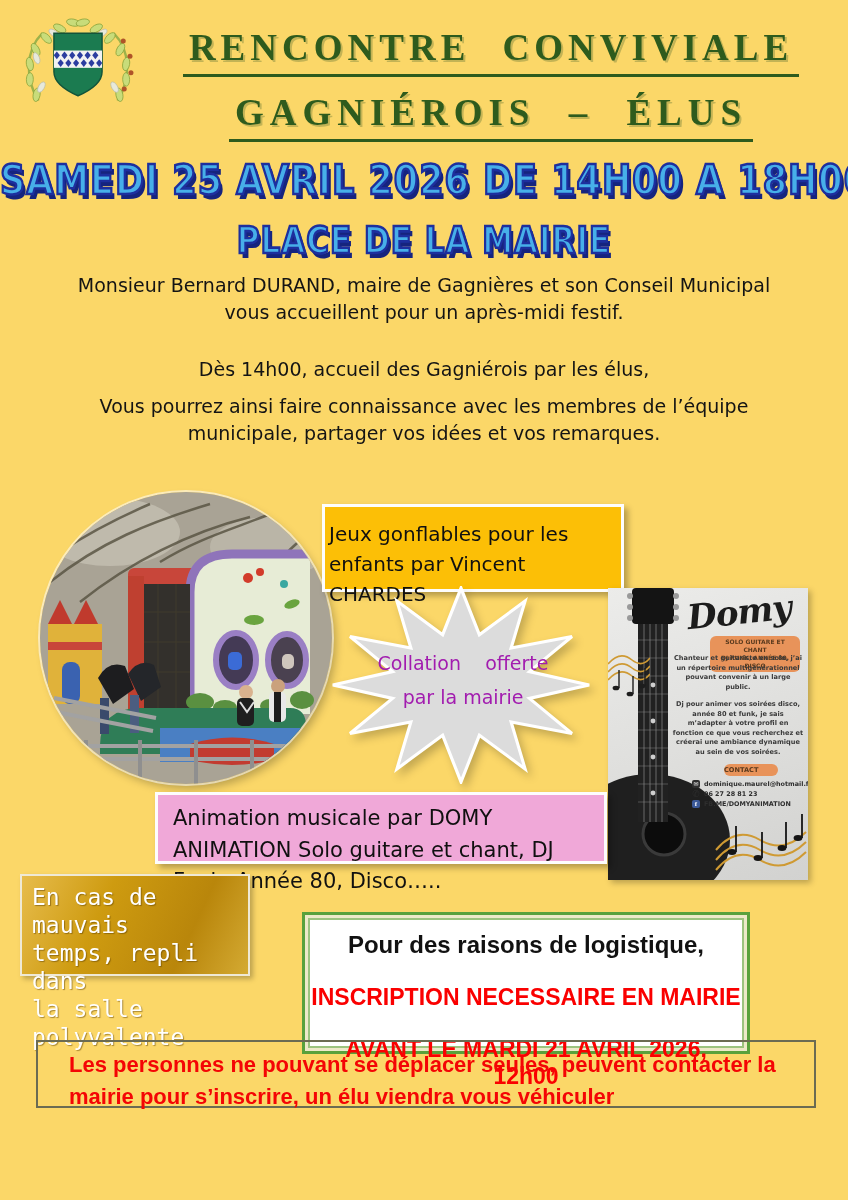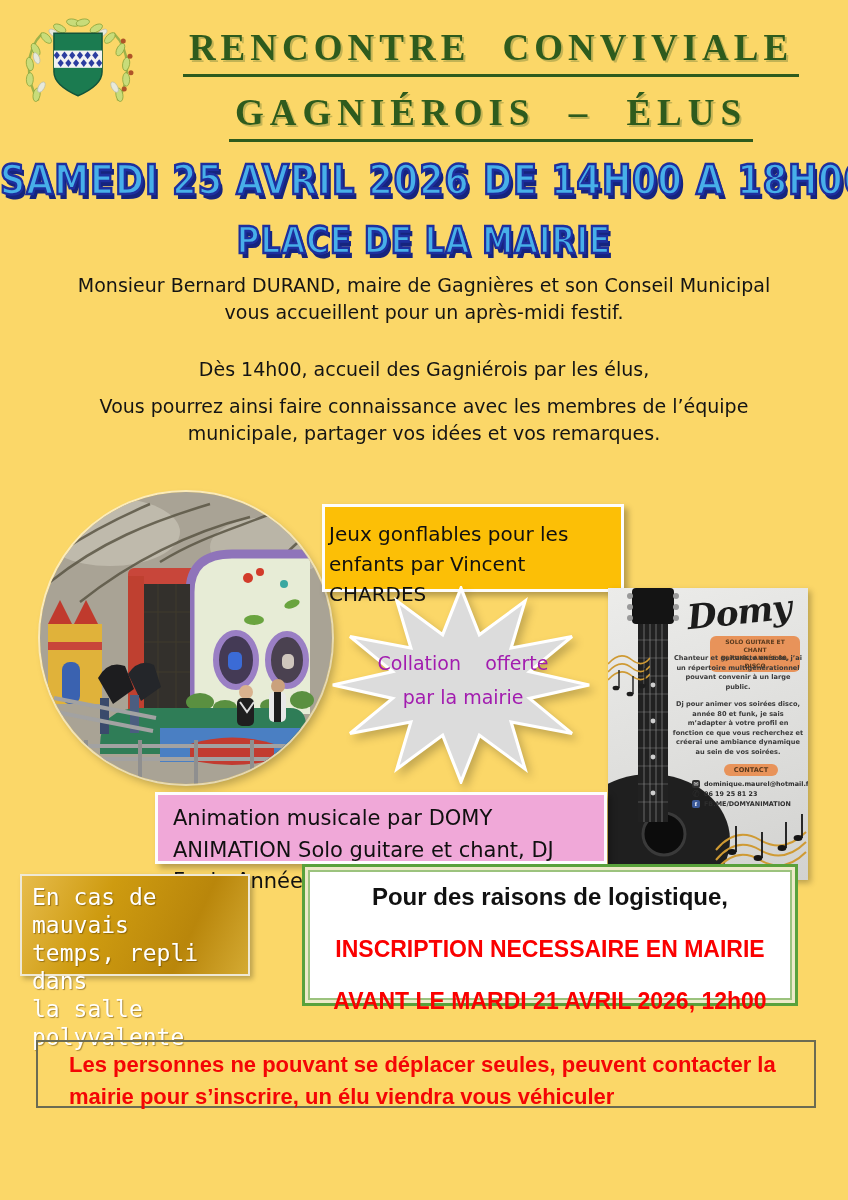--- a/index.html
+++ b/index.html
@@ -52,21 +52,21 @@
     font-size:34px; color:#1c1c1c; transform:rotate(-6deg); letter-spacing:-1px; }
   .poster-badge { position:absolute; left:102px; top:48px; width:90px; padding:2px 3px;
     background:#E8935A; border-radius:6px; font-size:6px; font-weight:bold; line-height:1.35;
     color:#5a3a1e; text-align:center; white-space:pre-line; }
   .poster-p { position:absolute; left:64px; width:132px; font-size:6.6px; font-weight:bold;
     color:#3a3a3a; text-align:center; line-height:1.45; }
   .poster-p.p1 { top:66px; }
   .poster-p.p2 { top:112px; }
   .poster-contact-pill { position:absolute; left:116px; top:176px; width:54px; height:12px;
     background:#E8935A; border-radius:6px; font-size:6.6px; font-weight:bold; color:#5a3a1e;
-    text-align:center; line-height:12px; }
+    text-align:left; line-height:12px; }
   .contact-row { position:absolute; left:84px; display:flex; align-items:center; gap:4px;
     font-size:6.4px; font-weight:bold; color:#2e2e2e; }
   .contact-row.r1 { top:192px; }
   .contact-row.r2 { top:202px; }
   .contact-row.r3 { top:212px; }
   .ci { display:inline-block; width:8px; height:8px; text-align:center; line-height:8px;
     font-size:6px; color:#fff; border-radius:2px; }
   .ci.mail { background:#2e2e2e; }
   .ci.phone { background:transparent; color:#2e2e2e; font-size:9px; }
   .ci.fb { background:#3b5998; font-family:"Liberation Serif", serif; font-weight:bold; font-size:7px; }
@@ -75,21 +75,21 @@
   .anim-box { position:absolute; left:155px; top:792px; width:452px; height:72px;
     background:#F0A8D8; border:3px solid #fdfdfd; box-shadow:4px 4px 6px rgba(0,0,0,.28);
     padding:8px 15px; font-size:21px; line-height:1.5; color:#101010; }
 
   .weather-box { position:absolute; left:20px; top:874px; width:230px; height:102px;
     background:linear-gradient(115deg,#E7BC4C 0%,#CE9B10 35%,#B9860B 72%,#D4AA33 100%);
     border:2px solid #EFE9D5; box-shadow:3px 3px 5px rgba(0,0,0,.25);
     padding:7px 10px; font-family:"DejaVu Sans Mono", monospace; font-size:23px;
     line-height:1.22; color:#fff; white-space:pre-line; text-shadow:1px 1px 1px rgba(90,60,0,.5); }
 
-  .logistics { position:absolute; left:302px; top:864px; width:496px; height:142px;
+  .logistics { position:absolute; left:302px; top:912px; width:448px; height:142px;
     background:#EDE9C8; border:3px solid #59A13B; padding:3px; }
   .logistics-inner { width:100%; height:100%; background:#fff; border:2px solid #9CC37E;
     text-align:center; font-family:"Liberation Sans", sans-serif; }
   .logi-black { margin-top:11px; font-size:24px; font-weight:bold; color:#111; }
   .logi-red { margin-top:25px; font-size:23px; font-weight:bold; color:#FA0000; }
 
   .transport-box { position:absolute; left:36px; top:1040px; width:780px; height:68px;
     border:2px solid #6b6b52; padding:7px 31px; font-family:"Liberation Sans", sans-serif;
     font-size:22px; font-weight:bold; color:#F40505; line-height:1.45; }
 </style>
@@ -330,21 +330,21 @@
 DJ FUNK, ANNÉE 80, DISCO</div>
     <p class="poster-p p1">Chanteur et guitariste en solo, j’ai un répertoire multigénérationnel pouvant convenir à un large public.</p>
     <p class="poster-p p2">Dj pour animer vos soirées disco, année 80 et funk, je sais m’adapter à votre profil en fonction ce que vous recherchez et créerai une ambiance dynamique au sein de vos soirées.</p>
     <div class="poster-contact-pill">CONTACT</div>
     <div class="contact-row r1">
       <span class="ci mail">✉</span>
       <span>dominique.maurel@hotmail.fr</span>
     </div>
     <div class="contact-row r2">
       <span class="ci phone">✆</span>
-      <span>06 19 25 81 23</span>
+      <span>06 27 28 81 23</span>
     </div>
     <div class="contact-row r3">
       <span class="ci fb">f</span>
       <span>FB.ME/DOMYANIMATION</span>
     </div>
   </div>
 
   <div class="anim-box">Animation musicale par DOMY ANIMATION Solo guitare et chant, DJ Funk, Année 80, Disco…..</div>
 
   <div class="weather-box">En cas de mauvais

